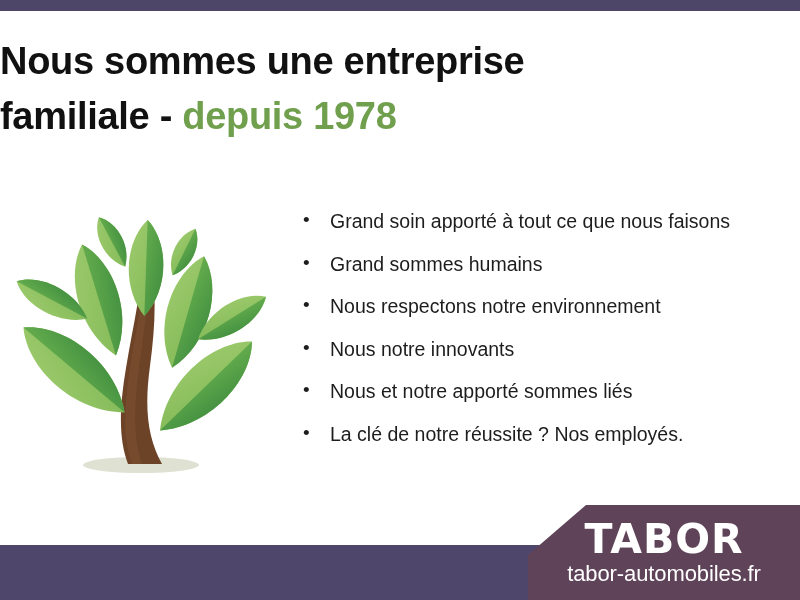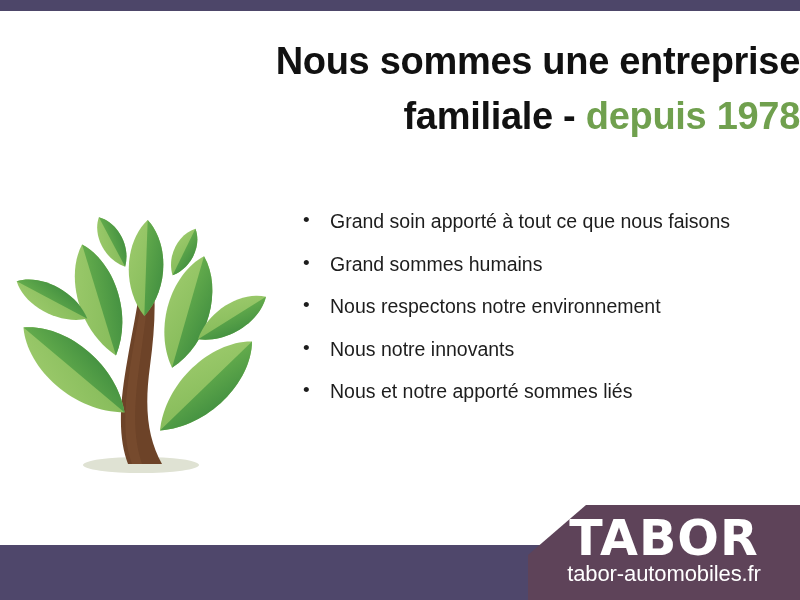--- a/index.html
+++ b/index.html
@@ -32,21 +32,21 @@
     width: 800px;
     height: 55px;
     background: #4f476b;
   }
   
   .headline {
     position: absolute;
     left: 0;
     top: 34px;
     width: 800px;
-    text-align: right;
+    text-align: left;
     font-size: 38px;
     font-weight: bold;
     line-height: 1.45;
     letter-spacing: -0.3px;
     color: #111111;
   }
   .headline .accent {
     color: #70a04e;
   }
   
@@ -93,21 +93,21 @@
     height: 95px;
     background: #5e4359;
     clip-path: polygon(58px 0, 272px 0, 272px 95px, 0 95px, 0 50px);
   }
   .logo-mark {
     position: absolute;
     left: 0; top: 12px;
     width: 272px;
     text-align: center;
     color: #ffffff;
-    font-size: 49px;
+    font-size: 41px;
     font-weight: bold;
     letter-spacing: 1px;
     line-height: 44px;
     font-family: "DejaVu Sans", sans-serif;
   }
   .logo-tagline {
     position: absolute;
     left: 0; top: 59px;
     width: 272px;
     text-align: center;
@@ -198,20 +198,21 @@
       </g>
     </svg>
   </div>
 
   <ul class="bullets">
     <li>Grand soin apporté à tout ce que nous faisons</li>
     <li>Grand sommes humains</li>
     <li>Nous respectons notre environnement</li>
     <li>Nous notre innovants</li>
     <li>Nous et notre apporté sommes liés</li>
+    <li>La clé de notre réussite ? Nos employés.</li>
   </ul>
 
   <div class="bottom-bar"></div>
 
   <div class="logo-plate">
     <div class="logo-mark">TABOR</div>
     <div class="logo-tagline">tabor-automobiles.fr</div>
   </div>
 
 </div>

